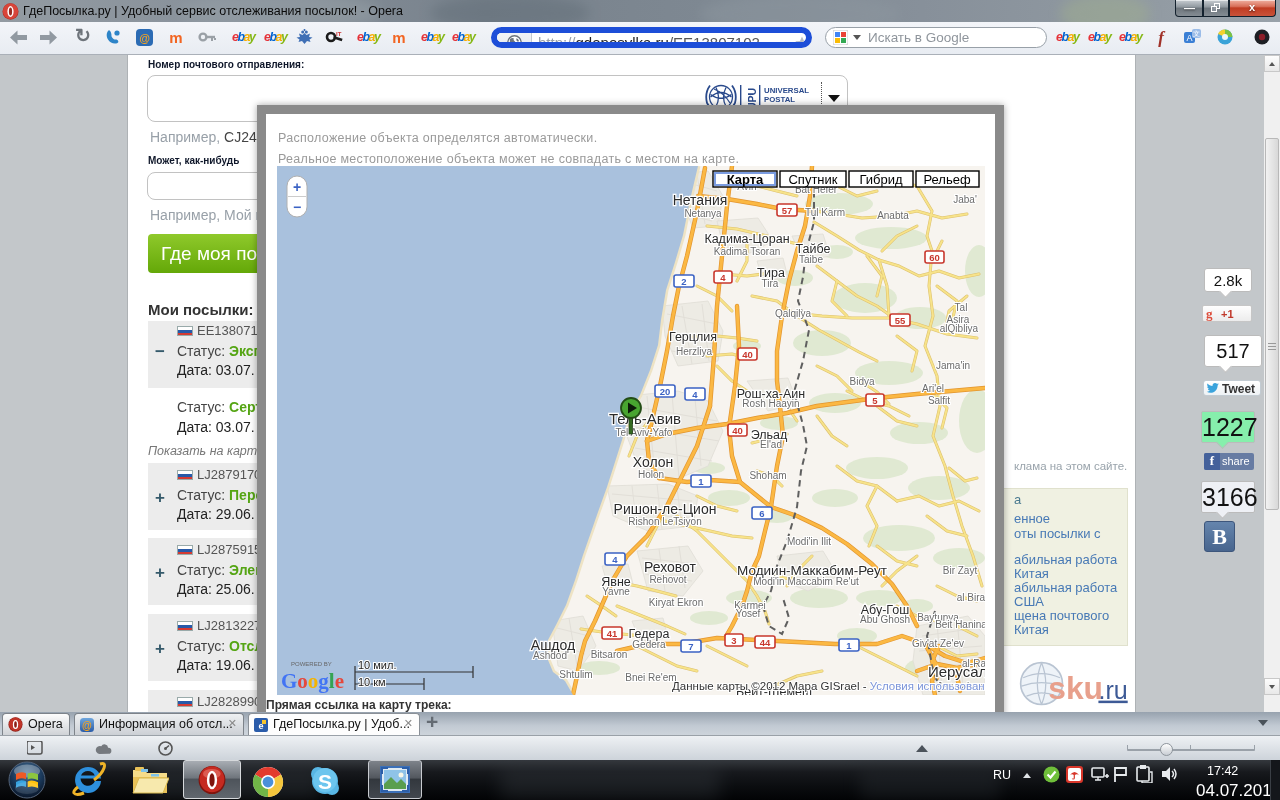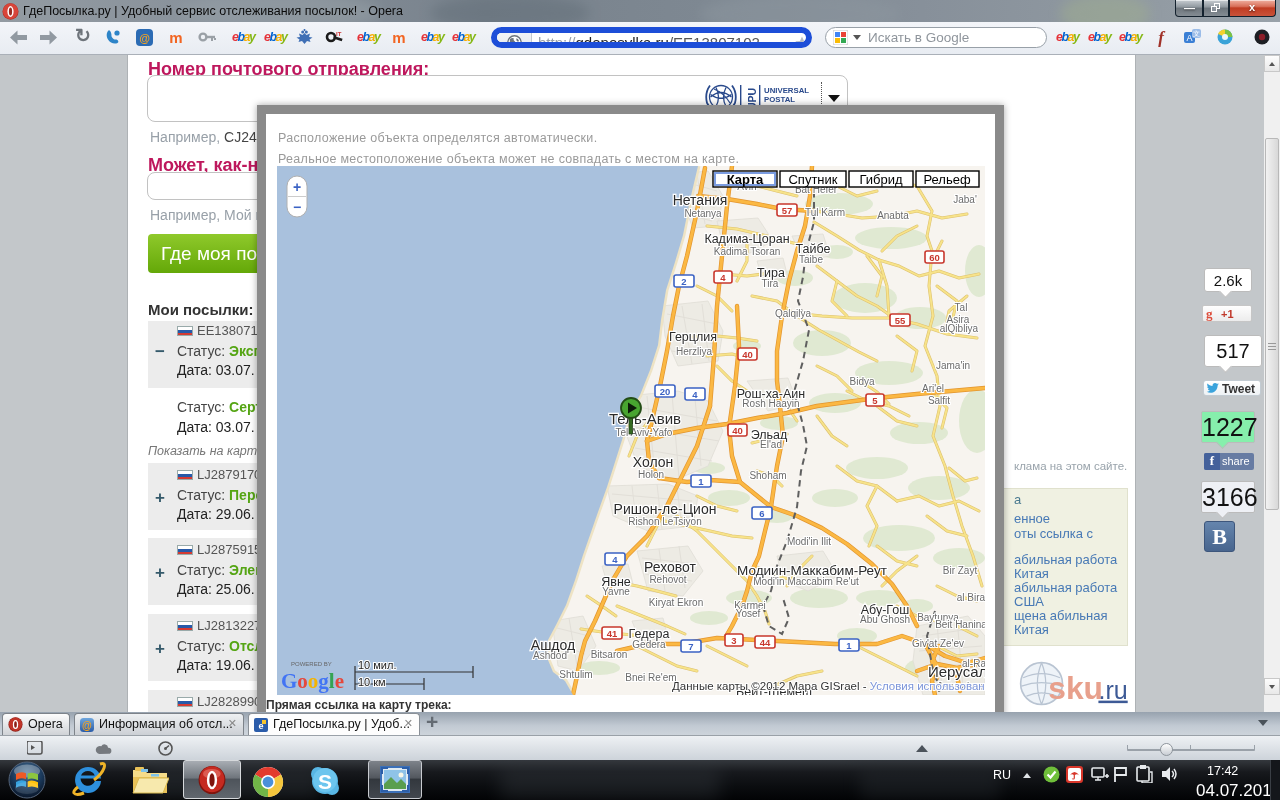--- a/index.html
+++ b/index.html
@@ -23,21 +23,21 @@
 .ebay i{font-style:italic}
 .e1{color:#e53238}.e2{color:#0064d2}.e3{color:#f5af02}.e4{color:#86b817}
 #addrbar{left:491px;top:27px;width:321px;height:21px;background:#fff;border:6px solid #1d4ed8;border-radius:11px;overflow:hidden}
 #addrglobe{position:absolute;left:0;top:0;width:35px;height:19px;background:linear-gradient(#f2f4f6,#e3e7ec);border-right:1px solid #c4c9cf}
 #searchbar{left:825px;top:27px;width:222px;height:21px;background:#fff;border:1px solid #98a0a8;border-radius:11px}
 
 #page{left:0;top:55px;width:1280px;height:657px;background:#fff;overflow:hidden}
 #lsidebar{left:0;top:0;width:128px;height:657px;background:#c3c7ca;border-right:1px solid #aeb2b5}
 #rsidebar{left:1135px;top:0;width:129px;height:657px;background:#c3c7ca;border-left:1px solid #aeb2b5}
 #scrollbar{left:1264px;top:0;width:16px;height:657px;background:#f0f0f0}
-.h1{font-weight:bold;font-size:18px;color:#be185d}
+.h1{font-weight:bold;font-size:10px;color:#0f172a}
 .hint{font-size:14px;color:#98a0a8}
 .inp{background:#fff;border:1px solid #c2c2c2;border-radius:8px}
 #gobtn{left:148px;top:179px;width:420px;height:39px;border-radius:4px;background:linear-gradient(#8fc92b,#64a808);color:#fff;font-size:19px;line-height:39px;padding-left:13px}
 .litem{position:absolute;left:148px;width:420px;height:67px;background:#ececec}
 .flag{position:absolute;width:16px;height:10px;border:1px solid #9aa;overflow:hidden}
 .flag i{position:absolute;left:0;width:14px;height:3px}
 .pm{position:absolute;left:7px;top:22px;font-weight:bold;font-size:17px;color:#355a6b}
 .tnum{position:absolute;left:49px;top:2px;font-size:13px;color:#555}
 .stat{position:absolute;left:29px;font-size:14px;color:#444}
 .stat b{color:#55a514}
@@ -255,36 +255,36 @@
         <i style="top:3px;background:#2759a8"></i>
         <i style="top:6px;background:#d43a32"></i>
       </span>
   <span class="tnum" style="top:4px">LJ2828990</span>
  </div>
 
  <div class="abs" style="left:1014px;top:405px;font-size:11.5px;color:#99a3ab">клама на этом сайте.</div>
  <div class="abs" style="left:990px;top:433px;width:138px;height:158px;background:#f0f1e2;border:1px solid #e0e1cd"></div>
  <div class="abs" style="left:1014px;top:437px;font-size:13px;color:#49798f">а</div>
  <div class="abs" style="left:1014px;top:456px;font-size:13px;color:#4779b5">енное</div>
- <div class="abs" style="left:1014px;top:471px;font-size:13px;color:#4779b5">оты ссылка с</div>
+ <div class="abs" style="left:1014px;top:471px;font-size:13px;color:#4779b5">оты посылки с</div>
  <div class="abs" style="left:1014px;top:497px;font-size:13px;color:#4779b5">абильная работа</div>
  <div class="abs" style="left:1014px;top:511px;font-size:13px;color:#4779b5">Китая</div>
  <div class="abs" style="left:1014px;top:525px;font-size:13px;color:#4779b5">абильная работа</div>
  <div class="abs" style="left:1014px;top:539px;font-size:13px;color:#4779b5">США</div>
- <div class="abs" style="left:1014px;top:553px;font-size:13px;color:#4779b5">щена абильная</div>
+ <div class="abs" style="left:1014px;top:553px;font-size:13px;color:#4779b5">щена почтового</div>
  <div class="abs" style="left:1014px;top:567px;font-size:13px;color:#4779b5">Китая</div>
 
  <svg class="abs" style="left:1005px;top:606px" width="135" height="46" viewBox="0 0 130 55">
   <circle cx="28" cy="27" r="25" fill="#eef3f8" stroke="#b9c4d2" stroke-width="2"></circle>
   <path d="M6 20 Q28 10 50 20 M4 30 Q28 22 52 30 M10 42 Q28 34 46 42 M28 2 Q18 27 28 52 M28 2 Q38 27 28 52" fill="none" stroke="#b9c4d2" stroke-width="1.5"></path>
   <text x="36" y="45" font-size="38" font-weight="bold" fill="#e8a08c" font-family="Liberation Sans">sku</text>
   <text x="96" y="45" font-size="30" fill="#3d5a96" font-family="Liberation Sans" text-decoration="underline">.ru</text>
  </svg>
 
- <div class="bubble" style="left:1204px;top:213px;width:48px;height:24px;font-size:15px;line-height:23px;border-radius:3px">2.6k</div>
+ <div class="bubble" style="left:1204px;top:213px;width:48px;height:24px;font-size:15px;line-height:23px;border-radius:3px">2.8k</div>
  <div class="abs" style="left:1202px;top:250px;width:50px;height:17px;background:linear-gradient(#fefefe,#ececec);border:1px solid #c6c6c6;border-radius:2px">
    <span style="position:absolute;left:3px;top:0px;color:#dd4b39;font-weight:bold;font-size:13px;font-family:'Liberation Serif',serif">g</span>
    <span style="position:absolute;left:18px;top:2px;color:#c0392b;font-weight:bold;font-size:11px">+1</span>
  </div>
  <div class="bubble" style="left:1204px;top:280px;width:58px;height:32px;font-size:20px;line-height:31px;border-radius:3px">517</div>
  <div class="abs" style="left:1203px;top:325px;width:58px;height:16px;background:linear-gradient(#fff,#eef2f5);border:1px solid #c3ccd3;border-radius:3px">
    <svg style="position:absolute;left:2px;top:1px" width="14" height="12" viewBox="0 0 14 12">
         <path d="M13 2.2 c-.5.2-1 .4-1.5.4.6-.3 1-.8 1.2-1.4-.6.3-1.2.5-1.8.6C10.4 1.2 9.7 1 9 1 7.6 1 6.5 2.1 6.5 3.4c0 .2 0 .4.1.6C4.5 3.9 2.7 3 1.5 1.6c-.2.4-.3.8-.3 1.2 0 .8.4 1.6 1.1 2-.4 0-.8-.1-1.1-.3 0 1.2.8 2.1 1.9 2.4-.2.1-.4.1-.7.1-.2 0-.3 0-.5-.1.3 1 1.2 1.7 2.3 1.7-.8.7-1.9 1.1-3 1.1H.7c1.1.7 2.4 1.1 3.8 1.1 4.6 0 7.1-3.8 7.1-7.1v-.3c.5-.4.9-.8 1.4-1.2z" fill="#3aa3dc"></path>
       </svg>
    <span style="position:absolute;left:18px;top:1px;font-size:12px;font-weight:bold;color:#333">Tweet</span>

